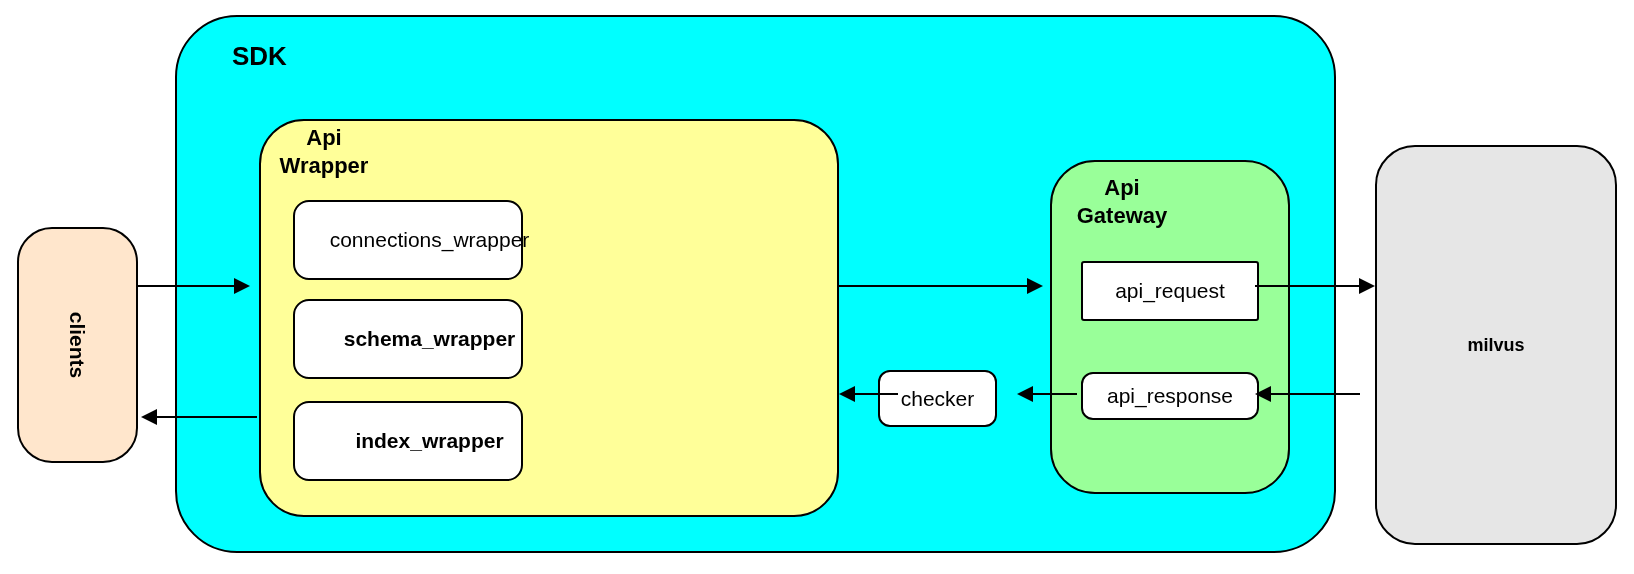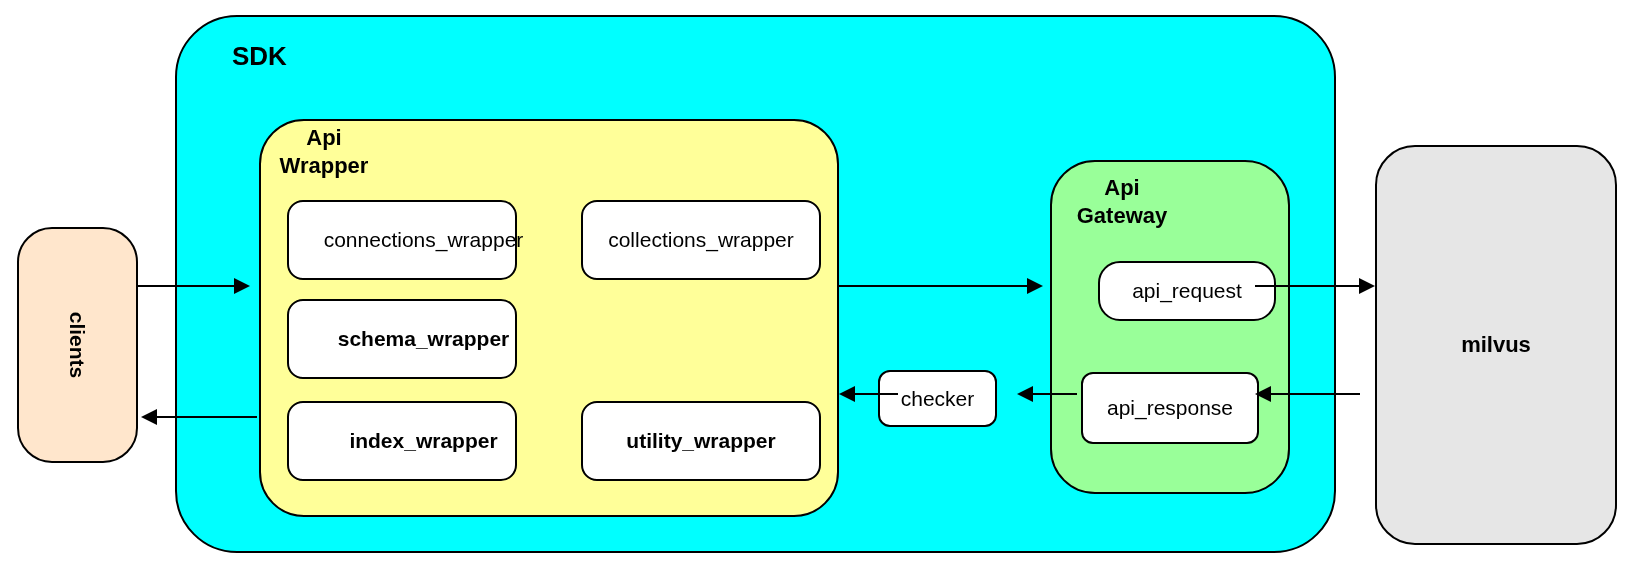--- a/index.html
+++ b/index.html
@@ -60,39 +60,39 @@
     left: 873px; top: 143px; width: 240px; height: 334px;
     border-radius: 45px;
     background: var(--api-gateway-fill, #99ff99);
   }
   #api-gateway-box > .two-line-label { left: 18px; top: 12px; width: 104px; }
   #milvus-box {
     left: 1375px; top: 145px; width: 242px; height: 400px;
     border-radius: 40px;
     background: var(--milvus-fill, #e6e6e6);
     display: flex; align-items: center; justify-content: center;
-    font-weight: bold; font-size: 22px;
+    font-weight: bold; font-size: 18px;
   }
   
   .leaf {
     position: absolute;
     border: 2px solid var(--border, #000000);
     background: var(--box-fill, #ffffff);
     display: flex; align-items: center; justify-content: center;
     font-size: 21px;
     white-space: nowrap;
   }
   .wrapper-cell { border-radius: 16px; height: 80px; }
-  .col-1 { left: 26px;  width: 230px; padding-left: 43px; }
+  .col-1 { left: 32px;  width: 230px; padding-left: 43px; }
   .col-2 { left: 320px; width: 240px; }
   .row-1 { top: 79px; }
   .row-2 { top: 178px; font-weight: bold; }
   .row-3 { top: 280px; font-weight: bold; }
-  #api-request-box  { left: 46px; top: 99px;  width: 178px; height: 60px; border-radius: 22px; align-items: center; }
-  #api-response-box { left: 29px; top: 210px; width: 178px; height: 72px; border-radius: 12px; }
+  #api-request-box  { left: 29px; top: 99px;  width: 178px; height: 60px; border-radius: 3px; align-items: center; }
+  #api-response-box { left: 29px; top: 210px; width: 178px; height: 48px; border-radius: 12px; }
   #checker-box      { left: 701px; top: 353px; width: 119px; height: 57px; border-radius: 12px; }
   
   .arrow-line {
     position: absolute;
     height: 2px;
     background: var(--arrow, #000000);
   }
   .arrow-head-right {
     position: absolute;
     width: 0; height: 0;
@@ -121,31 +121,25 @@
     <span class="corner-label">SDK</span>
 
     <div id="api-wrapper-box" class="node">
       <div class="two-line-label">
         <div>Api</div>
         <div>Wrapper</div>
       </div>
       <div class="leaf wrapper-cell col-1 row-1">
         <span>connections_wrapper</span>
       </div>
-      <div class="leaf wrapper-cell col-2 row-1">
-        <span>collections_wrapper</span>
-      </div>
       <div class="leaf wrapper-cell col-1 row-2">
         <span>schema_wrapper</span>
       </div>
       <div class="leaf wrapper-cell col-1 row-3">
         <span>index_wrapper</span>
-      </div>
-      <div class="leaf wrapper-cell col-2 row-3">
-        <span>utility_wrapper</span>
       </div>
     </div>
 
     <div id="checker-box" class="leaf">
       <span>checker</span>
     </div>
 
     <div id="api-gateway-box" class="node">
       <div class="two-line-label">
         <div>Api</div>

